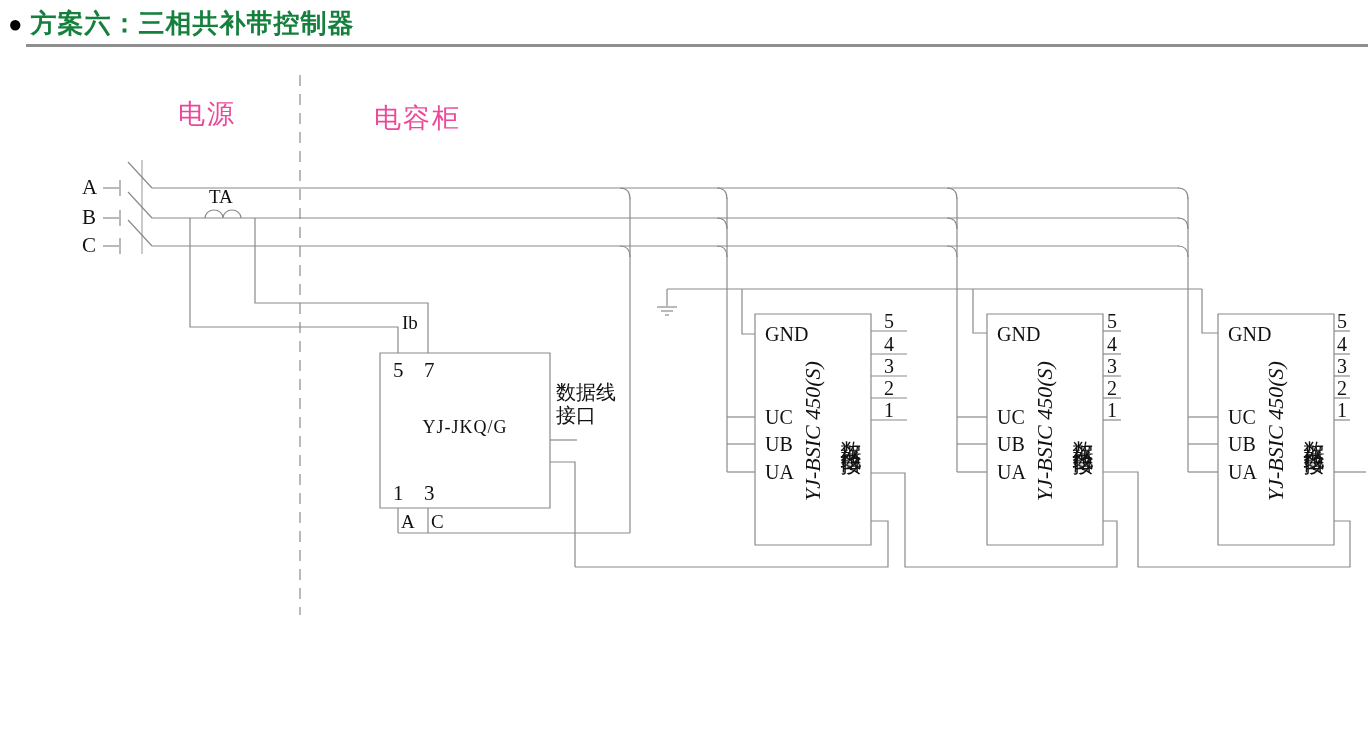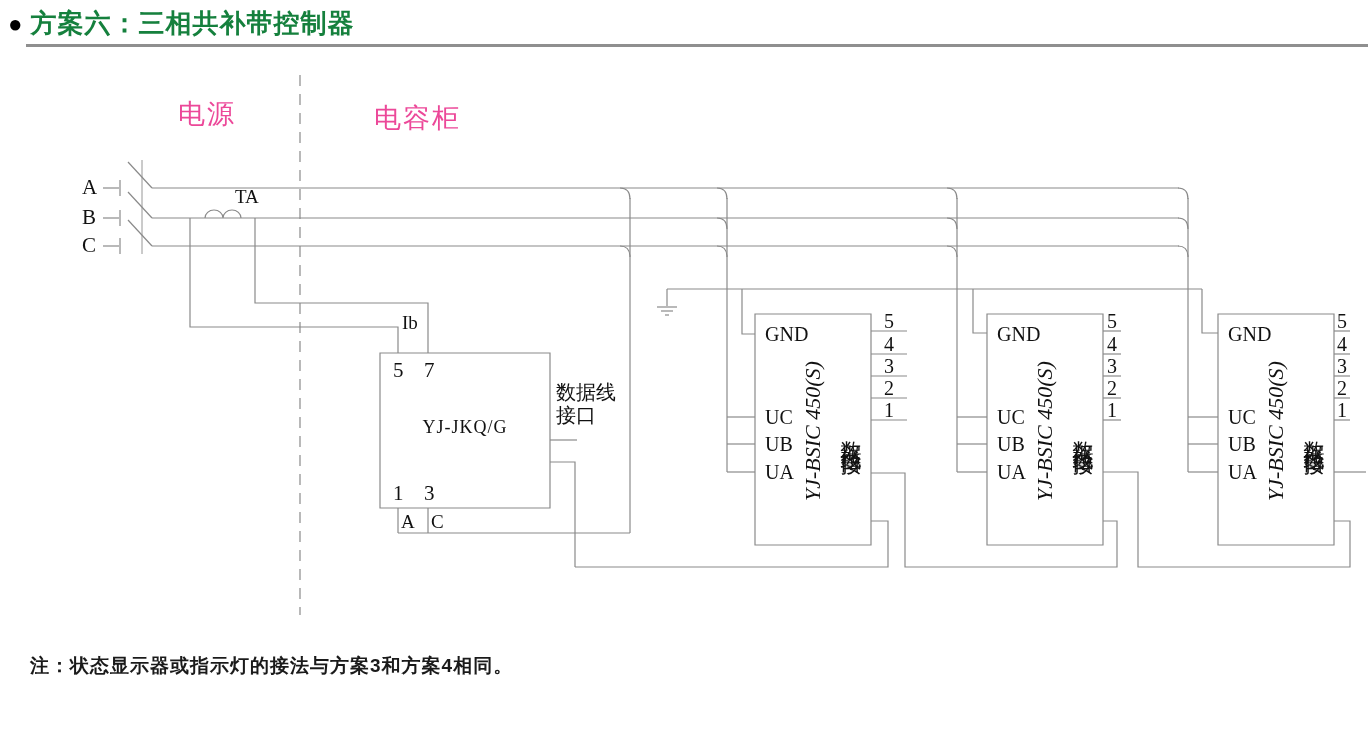--- a/index.html
+++ b/index.html
@@ -154,21 +154,21 @@
   </div>
   <div class="abs rule"></div>
 
   <div class="abs region" style="left:178px;top:96px;">电源</div>
   <div class="abs region" style="left:374px;top:100px;">电容柜</div>
 
   <div class="abs phase" style="left:82px;top:175px;">A</div>
   <div class="abs phase" style="left:82px;top:205px;">B</div>
   <div class="abs phase" style="left:82px;top:233px;">C</div>
 
-  <div class="abs small" style="left:209px;top:186px;margin-left:26px;">TA</div>
+  <div class="abs small" style="left:209px;top:186px;">TA</div>
   <div class="abs small" style="left:402px;top:312px;">Ib</div>
 
   <div class="abs t21" style="left:393px;top:358px;">5</div>
   <div class="abs t21" style="left:424px;top:358px;">7</div>
   <div class="abs boxname" style="left:390px;top:417px;width:150px;text-align:center;">YJ-JKQ/G</div>
   <div class="abs t21" style="left:393px;top:481px;">1</div>
   <div class="abs t21" style="left:424px;top:481px;">3</div>
   <div class="abs small" style="left:401px;top:511px;">A</div>
   <div class="abs small" style="left:431px;top:511px;">C</div>
   <div class="abs t20" style="left:556px;top:379px;">数据线</div>
@@ -203,15 +203,14 @@
   <div class="abs t20" style="left:1228px;top:433px;">UB</div>
   <div class="abs t20" style="left:1228px;top:461px;">UA</div>
   <div class="abs rotname" style="left:1166px;top:418px;width:220px;">YJ-BSIC 450(S)</div>
   <div class="abs vtext" style="left:1303px;top:424px;">数据线接口</div>
   <div class="abs t20" style="left:1337px;top:310px;">5</div>
   <div class="abs t20" style="left:1337px;top:333px;">4</div>
   <div class="abs t20" style="left:1337px;top:355px;">3</div>
   <div class="abs t20" style="left:1337px;top:377px;">2</div>
   <div class="abs t20" style="left:1337px;top:399px;">1</div>
 
-  <div class="abs note sans" style="left:30px;top:653px;">注：状态显示器或指示灯的接法与方案3和方案4相同。</div>
 
 </div>
 
 </body></html>

